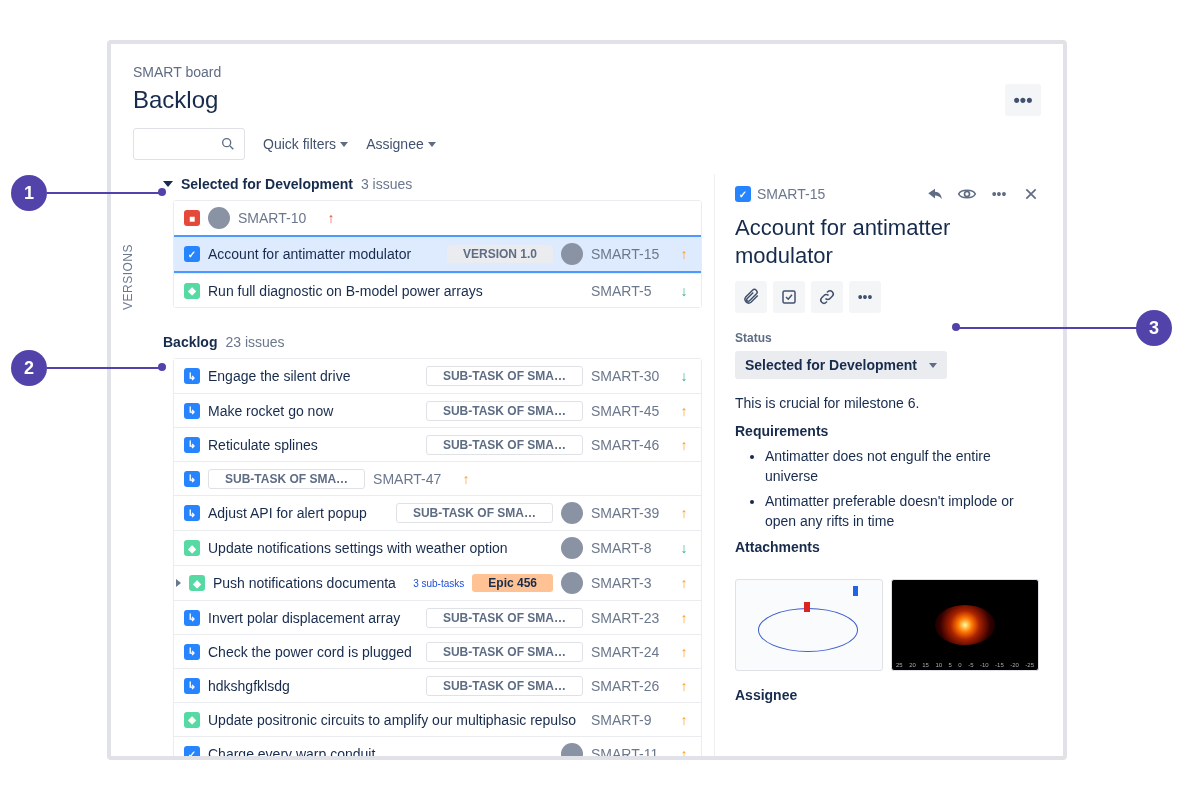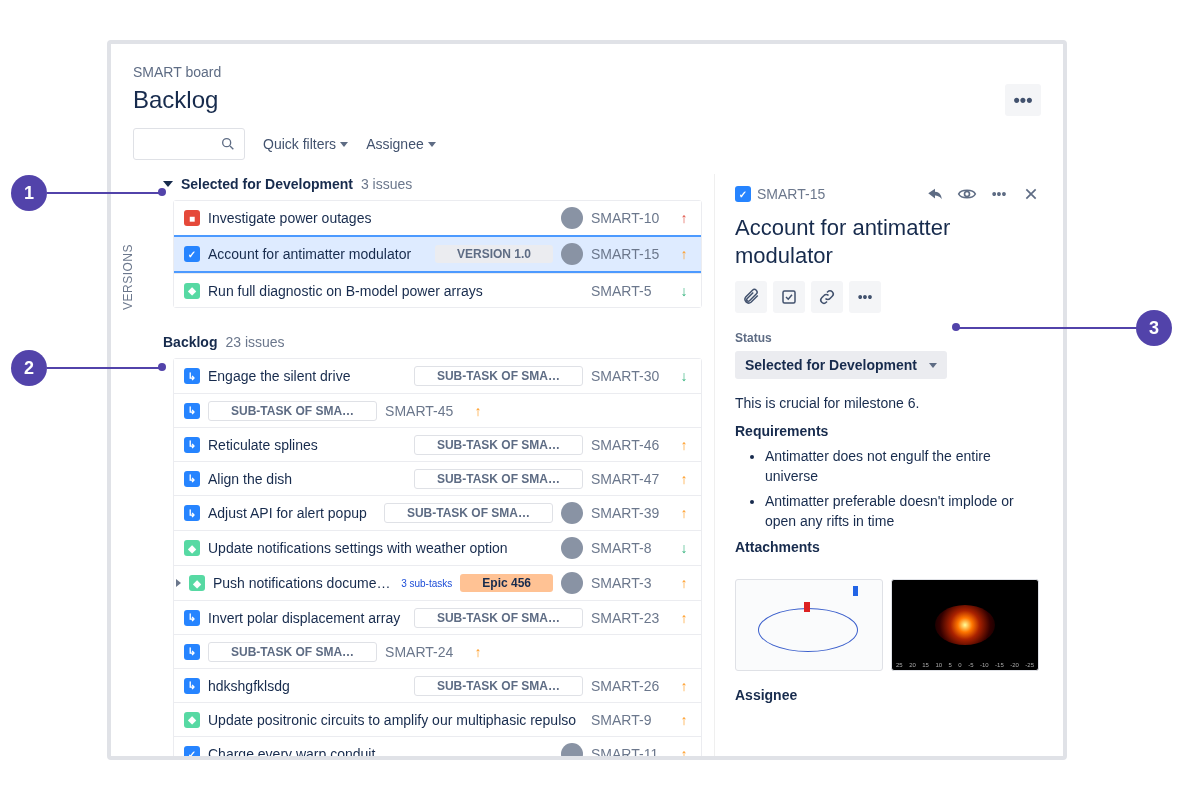--- a/index.html
+++ b/index.html
@@ -24,21 +24,21 @@
   .issue-list { border:1px solid #ebecf0; border-radius:3px; margin-bottom: 26px;}
   .issue-row { display:flex; align-items:center; border-top:1px solid #ebecf0; padding: 6px 10px; gap:8px; min-height: 34px; background:#fff;}
   .issue-row:first-child { border-top:none;}
   .issue-row.selected { background:#deebff; border-top:2px solid #4c9aff; border-bottom:2px solid #4c9aff; }
   .type-ic { width:16px; height:16px; border-radius:3px; display:flex; align-items:center; justify-content:center; flex-shrink:0; color:#fff; font-size:10px; font-weight:700;}
   .t-bug { background:#e5493a;}
   .t-story { background:#57d9a3;}
   .t-check { background:#2684ff;}
   .t-sub { background:#2684ff;}
   .summary { flex: 1; color:#172B4D; overflow:hidden; white-space:nowrap; text-overflow:ellipsis;}
-  .tag { font-size:12px; font-weight:600; border:1px solid #dfe1e6; border-radius:3px; padding: 2px 22px; color:#5e6c84; background:#fff; flex-shrink:0;}
+  .tag { font-size:12px; font-weight:600; border:1px solid #dfe1e6; border-radius:3px; padding: 2px 16px; color:#5e6c84; background:#fff; flex-shrink:0;}
   .tag-version { background:#ebecf0; border:none;}
   .tag-epic { border:none; background:#ffc294; color:#172B4D;}
   .subtask-count { color:#1d4ed8; font-size:10px; flex-shrink:0;}
   .avatar { width:22px; height:22px; border-radius:50%; flex-shrink:0; background:#8993a4;}
   .key { color:#6b778c; width:78px; text-align:left; flex-shrink:0;}
   .prio { width:14px; text-align:center; font-weight:700; flex-shrink:0;}
   .prio-high { color:#de5245;}
   .prio-med { color:#ff991f;}
   .prio-low { color:#36b37e;}
   .expand-caret { width:0; height:0; border-top:4px solid transparent; border-bottom:4px solid transparent; border-left:5px solid #6b778c; margin-left:-8px;}
@@ -104,21 +104,20 @@
 
     <div class="backlog-pane">
       <div class="section-header">
         <span class="caret"></span>
         <span class="section-name">Selected for Development</span>
         <span class="section-count">3 issues</span>
       </div>
       <div class="issue-list" id="dev-list">
           <div class="issue-row">
             <span class="type-ic t-bug">■</span>
-            <span class="summary">Investigate power outages</span>
             <span class="avatar"></span>
             <span class="key">SMART-10</span>
             <span class="prio prio-high">↑</span>
           </div>
           <div class="issue-row selected">
             <span class="type-ic t-check">✓</span>
             <span class="summary">Account for antimatter modulator</span>
             <span class="tag tag-version">VERSION 1.0</span>
             <span class="avatar"></span>
             <span class="key">SMART-15</span>
@@ -139,34 +138,34 @@
       <div class="issue-list" id="backlog-list">
           <div class="issue-row">
             <span class="type-ic t-sub">↳</span>
             <span class="summary">Engage the silent drive</span>
             <span class="tag">SUB-TASK OF SMA…</span>
             <span class="key">SMART-30</span>
             <span class="prio prio-low">↓</span>
           </div>
           <div class="issue-row">
             <span class="type-ic t-sub">↳</span>
+            <span class="summary">Make rocket go now</span>
             <span class="tag">SUB-TASK OF SMA…</span>
             <span class="key">SMART-45</span>
             <span class="prio prio-med">↑</span>
           </div>
           <div class="issue-row">
             <span class="type-ic t-sub">↳</span>
             <span class="summary">Reticulate splines</span>
             <span class="tag">SUB-TASK OF SMA…</span>
             <span class="key">SMART-46</span>
             <span class="prio prio-med">↑</span>
           </div>
           <div class="issue-row">
             <span class="type-ic t-sub">↳</span>
-            <span class="summary">Align the dish</span>
             <span class="tag">SUB-TASK OF SMA…</span>
             <span class="key">SMART-47</span>
             <span class="prio prio-med">↑</span>
           </div>
           <div class="issue-row">
             <span class="type-ic t-sub">↳</span>
             <span class="summary">Adjust API for alert popup</span>
             <span class="tag">SUB-TASK OF SMA…</span>
             <span class="avatar"></span>
             <span class="key">SMART-39</span>
@@ -191,20 +190,21 @@
           </div>
           <div class="issue-row">
             <span class="type-ic t-sub">↳</span>
             <span class="summary">Invert polar displacement array</span>
             <span class="tag">SUB-TASK OF SMA…</span>
             <span class="key">SMART-23</span>
             <span class="prio prio-med">↑</span>
           </div>
           <div class="issue-row">
             <span class="type-ic t-sub">↳</span>
+            <span class="summary">Check the power cord is plugged</span>
             <span class="tag">SUB-TASK OF SMA…</span>
             <span class="key">SMART-24</span>
             <span class="prio prio-med">↑</span>
           </div>
           <div class="issue-row">
             <span class="type-ic t-sub">↳</span>
             <span class="summary">hdkshgfklsdg</span>
             <span class="tag">SUB-TASK OF SMA…</span>
             <span class="key">SMART-26</span>
             <span class="prio prio-med">↑</span>

